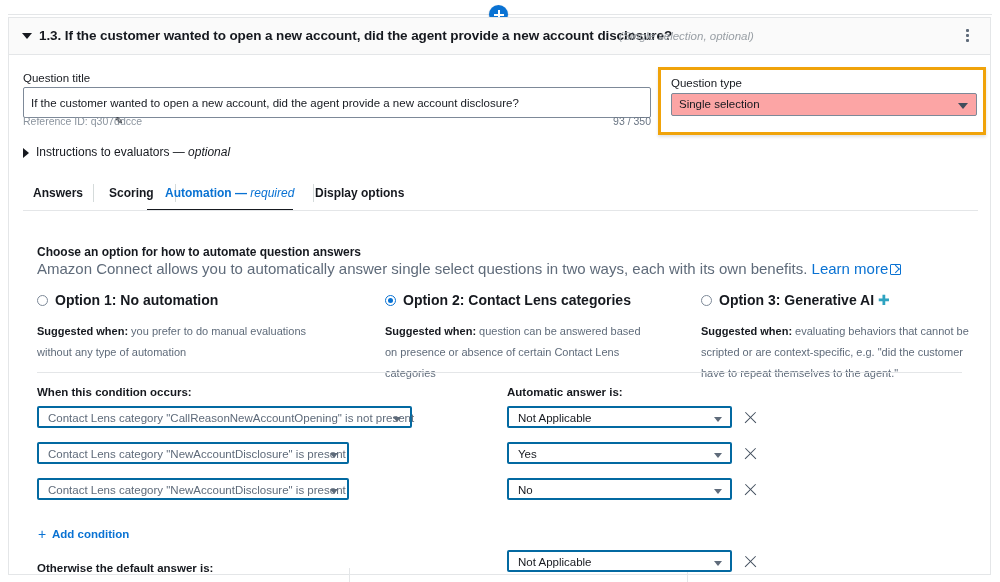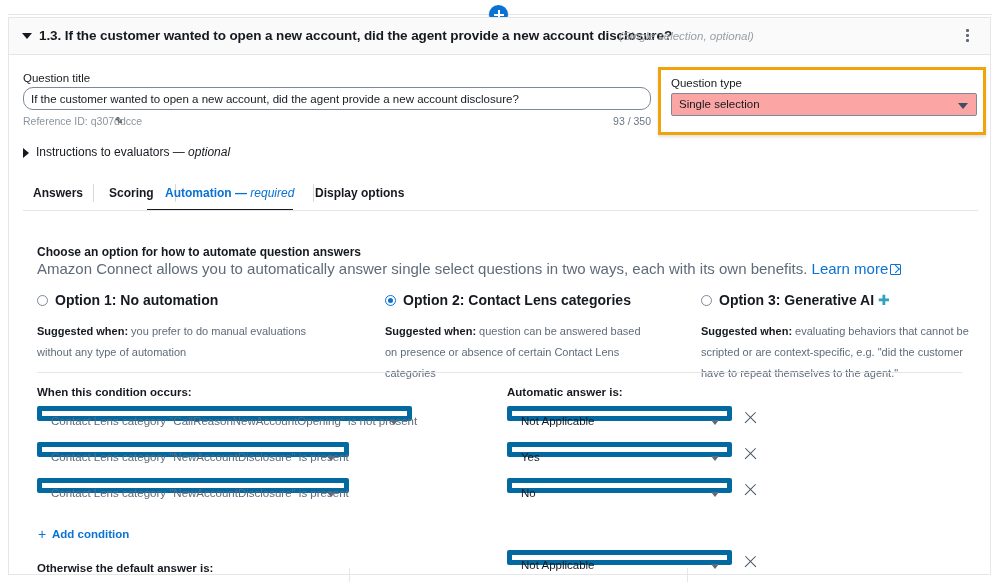--- a/index.html
+++ b/index.html
@@ -117,24 +117,24 @@
   
   .label {
     position: absolute;
     font-size: 11.5px;
     color: #16191f;
   }
   .title-label { left: 14px; top: 54px; }
   .title-input {
     position: absolute;
     left: 14px; top: 69px;
-    width: 628px; height: 23px;
+    width: 628px; height: 31px;
     box-sizing: border-box;
     border: 1px solid #7d8998;
-    border-radius: 10px;
+    border-radius: 2px;
     background: #ffffff;
     font-family: inherit;
     font-size: 11.5px;
     color: #16191f;
     padding: 0 7px;
     outline: none;
   }
   .refid {
     position: absolute;
     left: 14px; top: 97px;
@@ -363,22 +363,22 @@
     font-size: 11.5px;
     font-weight: 700;
     color: #16191f;
   }
   .cond-head.left { left: 28px; }
   .cond-head.right { left: 498px; }
 
   .dd {
     position: absolute;
     box-sizing: border-box;
-    height: 15px;
-    border: 5px solid #0369a1;
+    height: 22px;
+    border: 2px solid #0369a1;
     border-radius: 2px;
     background: #ffffff;
     cursor: pointer;
   }
   .dd .val {
     position: absolute;
     left: 9px; top: 4px;
     font-size: 11.5px;
     color: #5f6b7a;
     white-space: nowrap;

